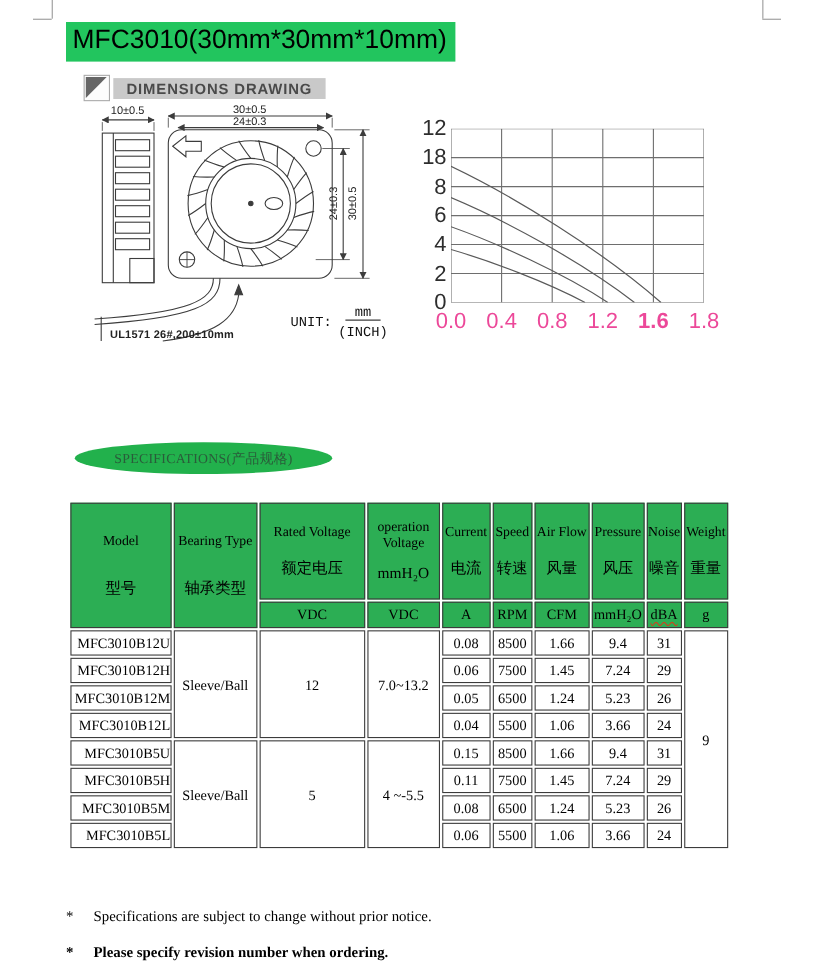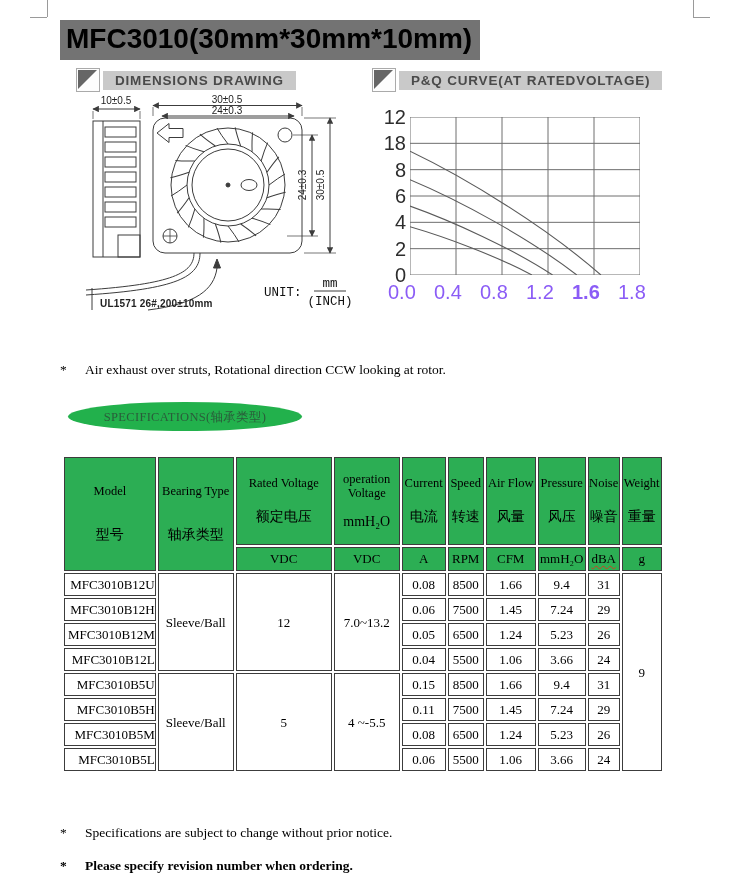--- a/index.html
+++ b/index.html
@@ -3,22 +3,22 @@
 <meta charset="utf-8">
 <style>
   html,body{margin:0;padding:0;background:#fff;}
   .page{position:relative;width:740px;height:887px;background:#fff;overflow:hidden;
         font-family:"Liberation Serif",serif;color:#000;}
   
   .crop{position:absolute;}
   .crop-h{border-top:1px solid #9a9a9a;width:17px;height:0;}
   .crop-v{border-left:1px solid #9a9a9a;width:0;height:17px;}
   
-  .title-bar{position:absolute;left:60px;top:20px;background:#737373;color:#000;
-    font-family:"Liberation Sans",sans-serif;font-weight:bold;font-size:28px;
+  .title-bar{position:absolute;left:60px;top:20px;background:#22c55e;color:#000;
+    font-family:"Liberation Sans",sans-serif;font-weight:normal;font-size:24px;
     padding:3px 8px 5px 6px;white-space:nowrap;}
   
   .sec{position:absolute;top:68px;height:24px;}
   .sec-icon{position:absolute;left:0;top:0;width:22px;height:22px;background:#fdfdfd;
     border:1px solid #aaa;overflow:hidden;}
   .sec-icon::before{content:"";position:absolute;left:1px;top:1px;
     border-style:solid;border-width:19px 19px 0 0;
     border-color:#666 transparent transparent transparent;}
   .sec-bar{position:absolute;left:27px;top:3px;height:19px;background:#c9c9c9;
     color:#4a4a4a;font-family:"Liberation Sans",sans-serif;font-weight:bold;
@@ -26,22 +26,22 @@
   
   .dim-drawing{position:absolute;left:78px;top:95px;}
   .dim-t{font:10px "Liberation Sans",sans-serif;fill:#222;}
   .wire-t{font:bold 10px "Liberation Sans",sans-serif;fill:#222;letter-spacing:0.2px;}
   .unit-t{font:12.5px "Liberation Mono",monospace;fill:#111;}
   
   .pq-chart{position:absolute;left:378px;top:104px;width:300px;height:205px;}
   #pq-svg{position:absolute;left:32px;top:13px;}
   .ytick{position:absolute;left:0;width:28px;text-align:right;
     font:20px "Liberation Sans",sans-serif;color:#2d2d2d;line-height:24px;}
-  .xtick{position:absolute;width:44px;text-align:left;
-    font:20px "Liberation Sans",sans-serif;color:#8b5cf6;top:177px;}
+  .xtick{position:absolute;width:44px;text-align:center;
+    font:20px "Liberation Sans",sans-serif;color:#ec4899;top:177px;}
   
   .note{position:absolute;left:60px;font-size:13.5px;color:#000;white-space:nowrap;}
   .note .star{display:inline-block;width:25px;}
   
   .spec-badge{position:absolute;left:68px;top:402px;width:234px;height:29px;
     background:#22b14c;border-radius:50%;text-align:center;line-height:30px;
     font-size:12.5px;color:#2a5c3a;letter-spacing:0.3px;}
   
   .spec-table{position:absolute;left:62px;top:455px;border-spacing:2px;table-layout:fixed;}
   .spec-table td{border:1px solid #3c3c3c;text-align:center;vertical-align:middle;
@@ -67,24 +67,20 @@
   <div class="crop crop-h" style="left:30px;top:17px;"></div>
   <div class="crop crop-v" style="left:47px;top:0;"></div>
   <div class="crop crop-h" style="left:693px;top:17px;"></div>
   <div class="crop crop-v" style="left:693px;top:0;"></div>
 
   <div class="title-bar">MFC3010(30mm*30mm*10mm)</div>
 
   <div class="sec" style="left:76px;width:280px;">
     <span class="sec-icon"></span>
     <span class="sec-bar">DIMENSIONS DRAWING</span>
-  </div>
-  <div class="sec" style="left:372px;width:280px;">
-    <span class="sec-icon"></span>
-    <span class="sec-bar">P&amp;Q CURVE(AT RATEDVOLTAGE)</span>
   </div>
 
   <div class="dim-drawing">
     <svg id="dim-svg" width="280" height="225" viewBox="0 0 280 225">
       <defs>
         <marker id="arw" viewBox="0 0 10 10" refX="9" refY="5" markerWidth="6.5" markerHeight="6.5" orient="auto-start-reverse">
           <path d="M0,0 L10,5 L0,10 z" fill="#3c3c3c"></path>
         </marker>
       </defs>
       <g stroke="#3c3c3c" fill="none" stroke-width="1">
@@ -200,25 +196,22 @@
     <div id="pq-xlabels">
         <span class="xtick" style="left: 10px;">0.0</span>
         <span class="xtick" style="left: 56px;">0.4</span>
         <span class="xtick" style="left: 102px;">0.8</span>
         <span class="xtick" style="left: 148px;">1.2</span>
         <span class="xtick" style="left: 194px; font-weight: bold;">1.6</span>
         <span class="xtick" style="left: 240px;">1.8</span>
       </div>
   </div>
 
-  <div class="note" style="top:362px;">
-    <span class="star">*</span><span>Air exhaust over struts, Rotational direction CCW looking at rotor.</span>
-  </div>
-
-  <div class="spec-badge">SPECIFICATIONS(轴承类型)</div>
+
+  <div class="spec-badge">SPECIFICATIONS(产品规格)</div>
 
   <table class="spec-table">
     <colgroup>
       <col style="width:90px">
         <col style="width:76px">
         <col style="width:96px">
         <col style="width:66px">
       <col style="width:44px">
         <col style="width:36px">
         <col style="width:50px">

